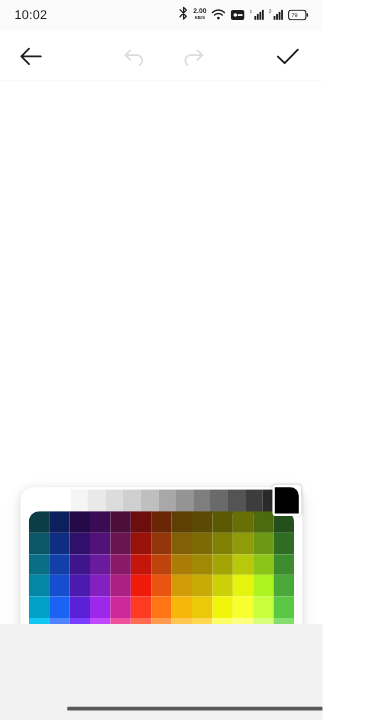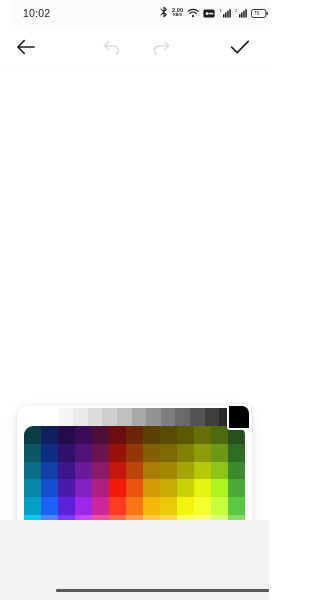--- a/index.html
+++ b/index.html
@@ -6,21 +6,21 @@
   html, body {
     width:269px; height:600px;
     font-family:"Liberation Sans", sans-serif;
     background:#ffffff;
     overflow:hidden;
   }
   #app { position:relative; width:269px; height:600px; background:#ffffff; }
 
   
   #statusbar {
-    position:absolute; left:11px; top:0; width:269px; height:26px;
+    position:absolute; left:0; top:0; width:269px; height:26px;
     background:#fbfbfc;
     display:flex; align-items:center; justify-content:space-between;
     padding:0 12px;
   }
   #clock { font-size:10.5px; color:#1d1d1f; letter-spacing:.2px; font-weight:400; }
   #status-icons { display:flex; align-items:center; gap:4px; }
   .sicon { display:block; }
 
   
   #toolbar {

